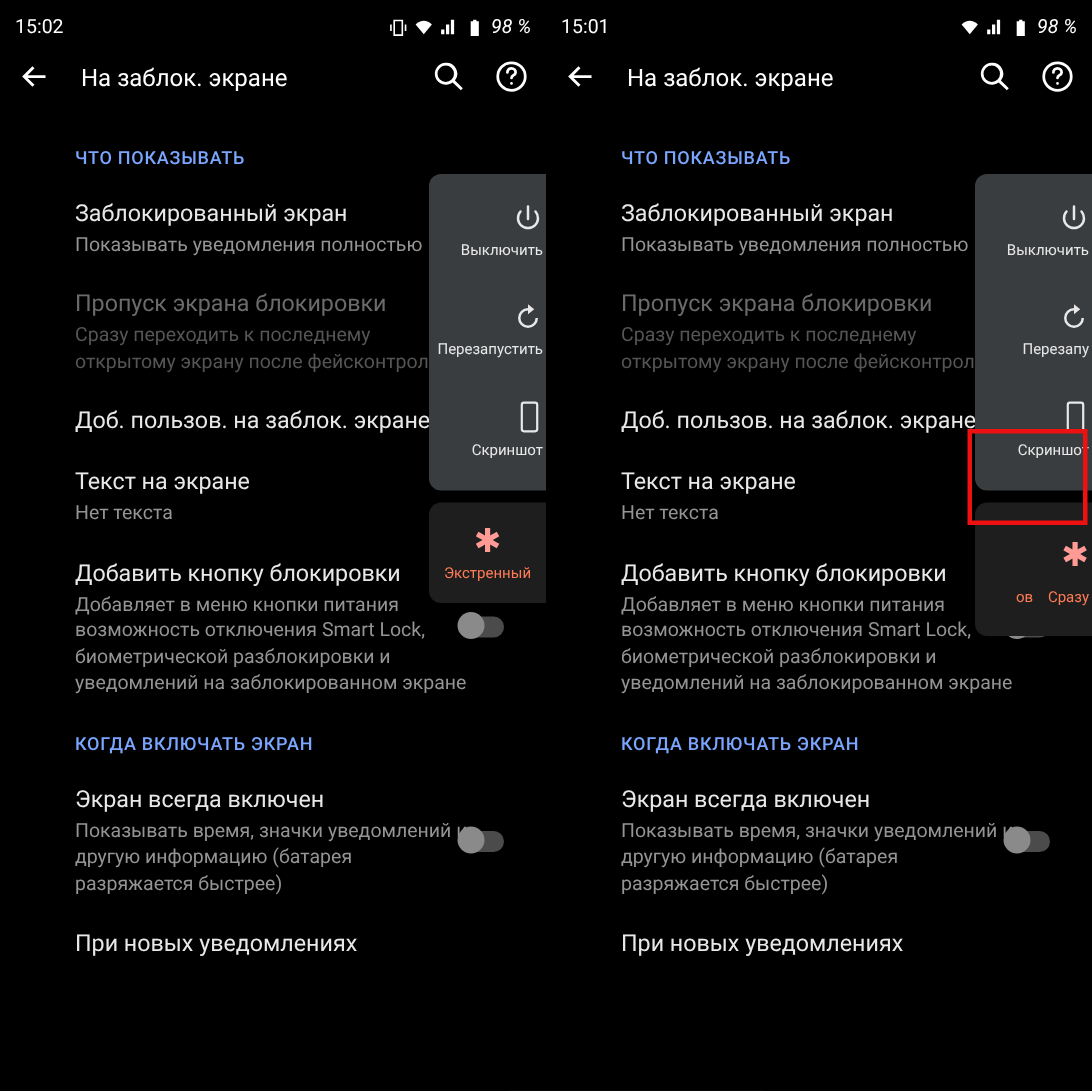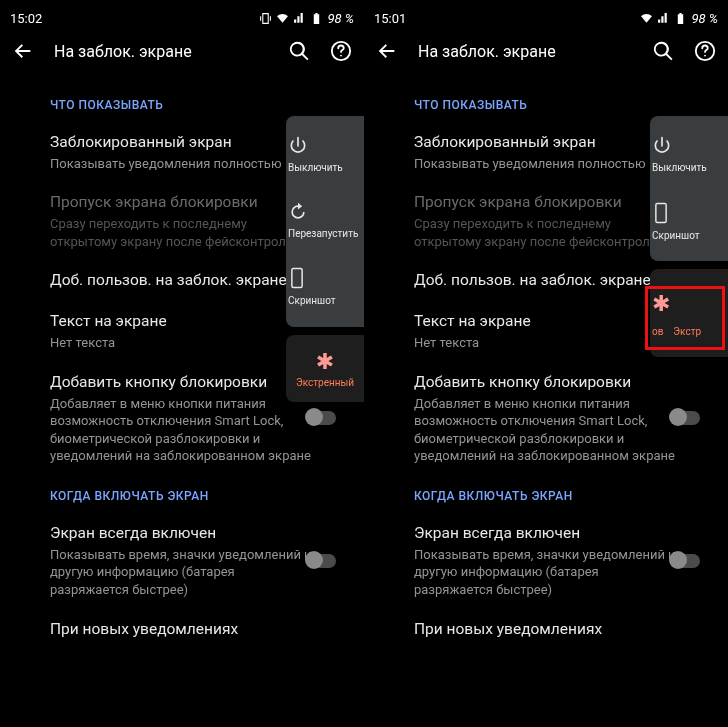--- a/index.html
+++ b/index.html
@@ -104,21 +104,21 @@
     .pm-section {
       background: #3a3d3f;
       border-radius: 8px 0 0 8px;
       display: flex;
       flex-direction: column;
       padding: 6px 0;
     }
     .pm-item {
       display: flex;
       flex-direction: column;
-      align-items: flex-start;
+      align-items: flex-end;
       justify-content: center;
       padding: 14px 2px;
       color: #e8e8e8;
       gap: 6px;
       position: relative;
     }
     .pm-item .lbl {
       font-size: 10px;
       text-align: center;
       line-height: 1.15;
@@ -326,30 +326,36 @@
 
   <div class="power-menu">
     <div class="pm-section">
       <div class="pm-item">
         <svg width="20" height="20" viewBox="0 0 24 24">
             <path d="M12 2v10M6 6a8 8 0 1012 0" stroke="#e8e8e8" stroke-width="2" fill="none" stroke-linecap="round"></path>
           </svg>
         <span class="lbl">Выключить</span>
       </div>
       <div class="pm-item">
+        <svg width="20" height="20" viewBox="0 0 24 24">
+            <path d="M12 4a8 8 0 108 8h-2a6 6 0 11-6-6v3l5-4-5-4z"></path>
+          </svg>
+        <span class="lbl">Перезапу</span>
+      </div>
+      <div class="pm-item">
         <svg width="18" height="22" viewBox="0 0 24 30">
             <rect x="5" y="2" width="14" height="26" rx="2" fill="none" stroke="#e8e8e8" stroke-width="2"></rect>
           </svg>
         <span class="lbl">Скриншот</span>
       </div>
     </div>
     <div class="pm-item dark-inline">
       <span class="asterisk" style="color:#ff9a95;font-size:22px;">✱</span>
       <span class="pm-fragment">
         <span class="orange">ов</span>
         <span class="white">&nbsp;&nbsp;</span>
-        <span class="orange">Экстр</span>
+        <span class="orange">Сразу</span>
       </span>
     </div>
   </div>
 
   <div class="red-box" style="left:281px;top:286px;width:80px;height:64px;"></div>
 </div>
 
 </body></html>

